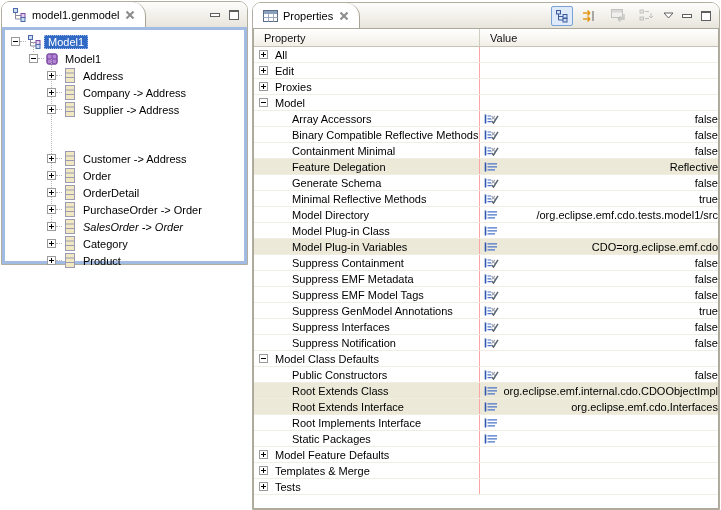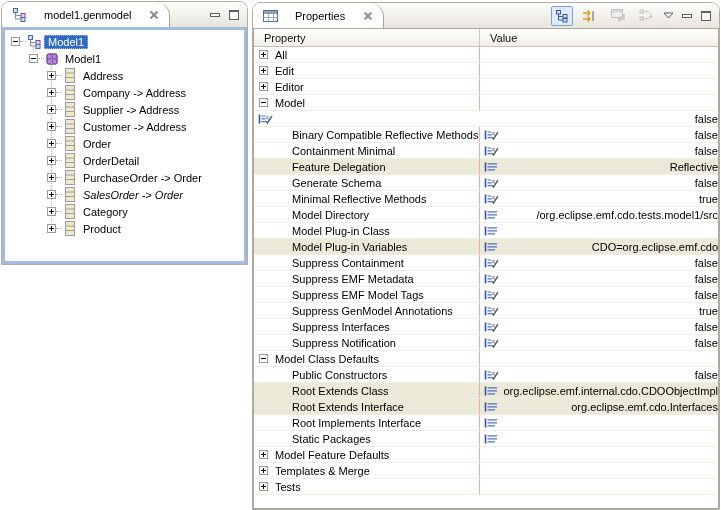--- a/index.html
+++ b/index.html
@@ -6,21 +6,21 @@
   html,body { width:721px; height:510px; background:#ffffff; overflow:hidden;
               font-family:"Liberation Sans","DejaVu Sans",sans-serif; font-size:11px; color:#000; }
 
   .panel { position:absolute; outline:1px solid #b1ad9f; border-radius:8px 8px 0 0; background:#fff; }
   #editor-panel { left:2px; top:2px; width:245px; height:262px; }
   #props-panel  { left:253px; top:3px; width:466px; height:506px; }
 
   .tabstrip { position:absolute; left:0; top:0; right:0; height:25px;
               background:linear-gradient(#fdfdfc,#e7e5db);
               border-radius:8px 8px 0 0; display:flex; align-items:stretch; }
-  .tab { display:flex; align-items:center; gap:17px; padding:0 9px; background:#fff;
+  .tab { display:flex; align-items:center; gap:5px; padding:0 9px; background:#fff;
          border-right:1px solid #a7a396; border-top-right-radius:14px;
          border-top-left-radius:8px; }
   .tab-label { white-space:nowrap; }
   .close-x { width:12px; height:12px; position:relative; cursor:pointer; }
   .close-x:before, .close-x:after { content:""; position:absolute; left:5px; top:1px;
         width:2px; height:10px; background:#8d8d8d; }
   .close-x:before { transform:rotate(45deg); }
   .close-x:after  { transform:rotate(-45deg); }
 
   .strip-buttons { margin-left:auto; display:flex; align-items:center; gap:6px; padding-right:7px; }
@@ -150,21 +150,21 @@
           <span class="stub"></span>
           <span class="titem-icon">
             <svg width="12" height="15" viewBox="0 0 12 15">
               <rect x="1.5" y="0.5" width="9" height="14" fill="#f2ead f" stroke="#9aa"></rect>
               <rect x="1.5" y="0.5" width="9" height="14" fill="#f1e8c2" stroke="#9a9ab4"></rect>
               <path d="M1.5 5 H10.5 M1.5 9.5 H10.5" stroke="#9a9ab4"></path>
             </svg>
           </span>
           <span class="tree-label">Supplier -&gt; Address</span>
         </div>
-        <div class="tree-row" style="padding-left: 42px;">
+        <div class="tree-row" style="padding-left: 42px; margin-top: 32px;">
           <span class="expander plus"></span>
           <span class="stub"></span>
           <span class="titem-icon">
             <svg width="12" height="15" viewBox="0 0 12 15">
               <rect x="1.5" y="0.5" width="9" height="14" fill="#f2ead f" stroke="#9aa"></rect>
               <rect x="1.5" y="0.5" width="9" height="14" fill="#f1e8c2" stroke="#9a9ab4"></rect>
               <path d="M1.5 5 H10.5 M1.5 9.5 H10.5" stroke="#9a9ab4"></path>
             </svg>
           </span>
           <span class="tree-label">Customer -&gt; Address</span>
@@ -323,36 +323,39 @@
             <span class="expander plus"></span>
             <span>Edit</span>
           </div>
           <div class="vcell">
             <span></span>
           </div>
         </div>
         <div class="prow">
           <div class="pcell">
             <span class="expander plus"></span>
-            <span>Editor</span>
+            <span>Proxies</span>
           </div>
           <div class="vcell">
             <span></span>
           </div>
         </div>
         <div class="prow">
           <div class="pcell">
             <span class="expander minus"></span>
             <span>Model</span>
           </div>
           <div class="vcell">
             <span></span>
           </div>
         </div>
         <div class="prow">
+          <div class="pcell leaf">
+            <span>Array Accessors</span>
+          </div>
           <div class="vcell">
             <span class="vicon"><svg width="15" height="12" viewBox="0 0 15 12">
                 <path d="M1.5 1.5 V10.5" stroke="#2d56b0" stroke-width="1.6"></path>
                 <path d="M3.5 3 H7 M3.5 5.8 H7 M3.5 8.6 H7" stroke="#4a74cc" stroke-width="1.2"></path>
                 <path d="M7.5 3 L11 6.5 M11 3 L7.5 6.5" stroke="#a0a6b4" stroke-width="1.1"></path>
                 <path d="M7.5 8 L9.5 10 L14 2.8" stroke="#5a6474" stroke-width="1.5" fill="none"></path>
               </svg></span>
             <span>false</span>
           </div>
         </div>

